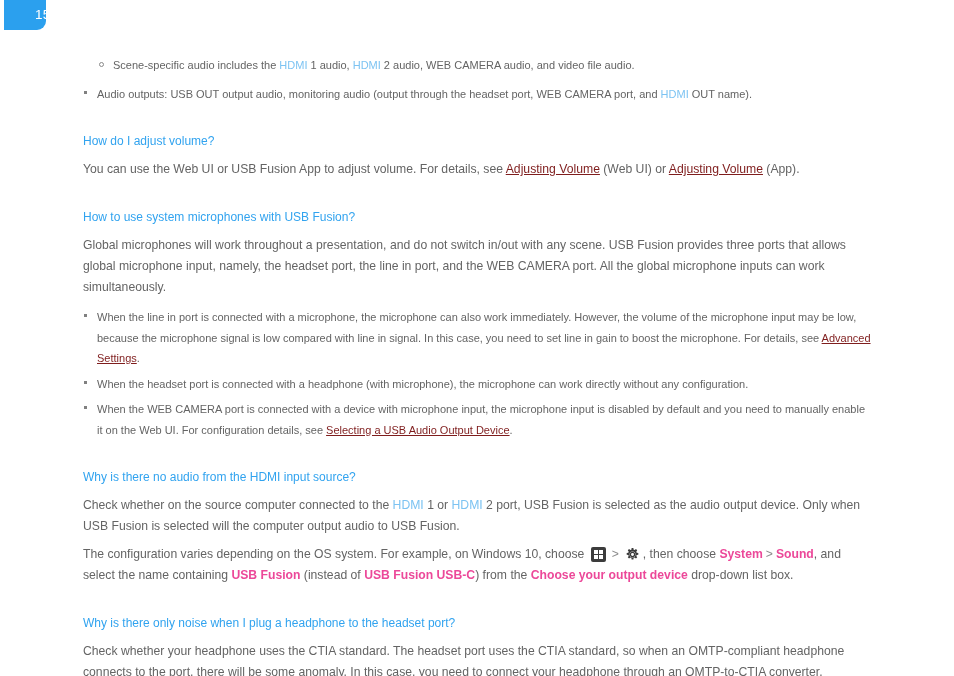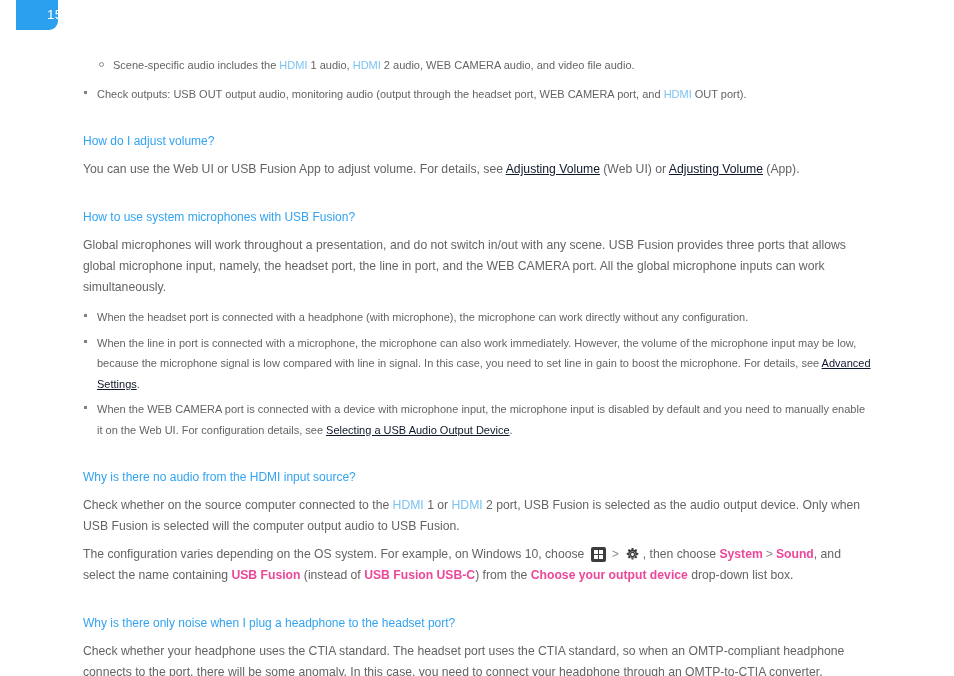--- a/index.html
+++ b/index.html
@@ -13,21 +13,21 @@
     background: #ffffff;
     font-family: "Liberation Sans", sans-serif;
     color: #595959;
     overflow: hidden;
     position: relative;
   }
 
   
   .page-badge {
     position: absolute;
-    left: 16px;
+    left: 4px;
     top: 0;
     width: 42px;
     height: 30px;
     background: #2ba0ee;
     border-bottom-right-radius: 9px;
     color: #ffffff;
     font-size: 13.5px;
     line-height: 30px;
     text-align: center;
     letter-spacing: 0.3px;
@@ -92,21 +92,21 @@
   
   p.body-text {
     font-size: 12.2px;
     line-height: 21px;
     color: #646464;
     margin: 0 0 3px 0;
   }
 
   
   .link {
-    color: #0f172a;
+    color: #7f1d1d;
   }
   .kw-blue {
     color: #7cc3f2;
   }
   .bold {
     font-weight: bold;
     color: #ec4899;
   }
   .sep {
     color: #8c8c8c;
@@ -157,42 +157,42 @@
   <ul class="bullets level2 group-top-list">
     <li class="bullet-item hollow">
       <span class="bullet-mark"></span>
       <span>Scene-specific audio includes the </span><span class="kw-blue">HDMI</span><span> 1 audio, </span><span class="kw-blue">HDMI</span><span> 2 audio, WEB CAMERA audio, and video file audio.</span>
     </li>
   </ul>
 
   <ul class="bullets" style="margin-top:8px;">
     <li class="bullet-item">
       <span class="bullet-mark"></span>
-      <span>Check outputs: USB OUT output audio, monitoring audio (output through the headset port, WEB CAMERA port, and </span><span class="kw-blue">HDMI</span><span> OUT port).</span>
+      <span>Audio outputs: USB OUT output audio, monitoring audio (output through the headset port, WEB CAMERA port, and </span><span class="kw-blue">HDMI</span><span> OUT name).</span>
     </li>
   </ul>
 
   <div class="heading-block">
     <h2 class="section-heading">How do I adjust volume?</h2>
   </div>
   <p class="body-text"><span>You can use the Web UI or USB Fusion App to adjust volume. For details, see </span><a class="link" href="#">Adjusting Volume</a><span> (Web UI) or </span><a class="link" href="#">Adjusting Volume</a><span> (App).</span></p>
 
   <div class="heading-block">
     <h2 class="section-heading">How to use system microphones with USB Fusion?</h2>
   </div>
   <p class="body-text">Global microphones will work throughout a presentation, and do not switch in/out with any scene. USB Fusion provides three ports that allows global microphone input, namely, the headset port, the line in port, and the WEB CAMERA port. All the global microphone inputs can work simultaneously.</p>
 
   <ul class="bullets" style="margin-top:9px;">
     <li class="bullet-item">
       <span class="bullet-mark"></span>
+      <span>When the line in port is connected with a microphone, the microphone can also work immediately. However, the volume of the microphone input may be low, because the microphone signal is low compared with line in signal. In this case, you need to set line in gain to boost the microphone. For details, see </span><a class="link" href="#">Advanced Settings</a><span>.</span>
+    </li>
+    <li class="bullet-item">
+      <span class="bullet-mark"></span>
       <span>When the headset port is connected with a headphone (with microphone), the microphone can work directly without any configuration.</span>
-    </li>
-    <li class="bullet-item">
-      <span class="bullet-mark"></span>
-      <span>When the line in port is connected with a microphone, the microphone can also work immediately. However, the volume of the microphone input may be low, because the microphone signal is low compared with line in signal. In this case, you need to set line in gain to boost the microphone. For details, see </span><a class="link" href="#">Advanced Settings</a><span>.</span>
     </li>
     <li class="bullet-item">
       <span class="bullet-mark"></span>
       <span>When the WEB CAMERA port is connected with a device with microphone input, the microphone input is disabled by default and you need to manually enable it on the Web UI. For configuration details, see </span><a class="link" href="#">Selecting a USB Audio Output Device</a><span>.</span>
     </li>
   </ul>
 
   <div class="heading-block">
     <h2 class="section-heading">Why is there no audio from the  HDMI input source?</h2>
   </div>

